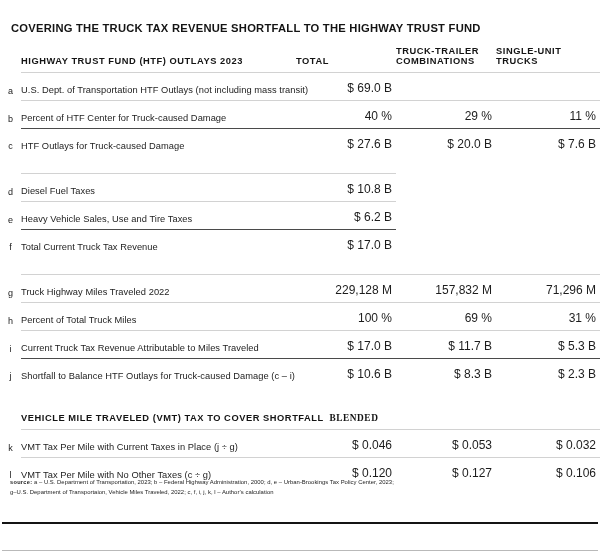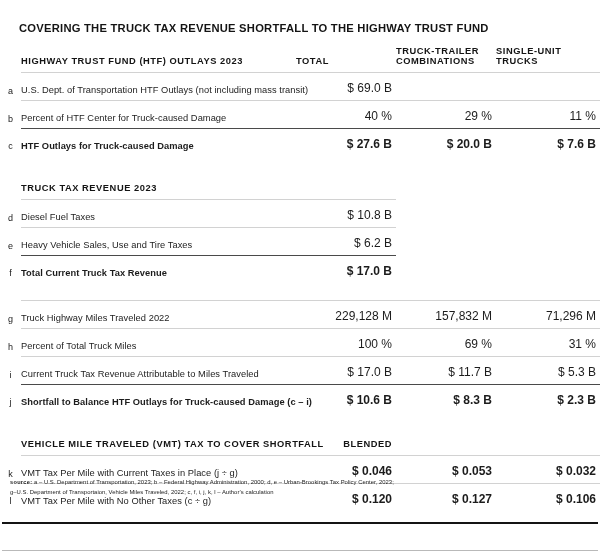--- a/index.html
+++ b/index.html
@@ -20,21 +20,21 @@
   #page {
     position: relative;
     width: 600px;
     height: 554px;
     box-sizing: border-box;
   }
 
   
   .title {
     position: absolute;
-    left: 19px;
+    left: 11px;
     top: 22px;
     font-size: 11.2px;
     font-weight: bold;
     letter-spacing: 0.25px;
     color: #141414;
     white-space: nowrap;
   }
 
   
   .table-wrap {
@@ -80,21 +80,21 @@
   .cell-num {
     font-size: 12px;
     color: #1c1c1c;
     text-align: right;
     padding-bottom: 5px !important;
     padding-right: 4px !important;
     white-space: nowrap;
   }
   .cell-num.last { padding-right: 4px !important; }
 
-  .bold { font-weight: bold; }
+  .bold { font-weight: normal; }
 
   
   .sec-head {
     font-size: 9.3px;
     font-weight: bold;
     letter-spacing: 0.55px;
     color: #141414;
     padding-bottom: 6px !important;
     white-space: nowrap;
   }
@@ -102,22 +102,23 @@
     font-size: 9.3px;
     font-weight: bold;
     letter-spacing: 0.55px;
     color: #141414;
     text-align: left;
     padding-bottom: 6px !important;
     padding-right: 4px !important;
     white-space: nowrap;
   }
   .sec-head-num.leftal {
-    text-align: right;
+    text-align: center;
     padding-left: 20px !important;
+    font-family: Liberation Serif, serif;
   }
 
   
   tr.rule-light > td.ruled {
     border-top: 1px solid #d2d2d2;
   }
   tr.rule-dark > td.ruled {
     border-top: 1.6px solid #4a4a4a;
   }
   td.noline { border-top: none !important; }
@@ -216,27 +217,20 @@
           <td class="cell-label bold ruled">HTF Outlays for Truck-caused Damage</td>
           <td class="cell-num bold ruled">$ 27.6 B</td>
           <td class="cell-num bold ruled">$ 20.0 B</td>
           <td class="cell-num bold last ruled">$ 7.6 B</td>
         </tr>
 
         <tr class="spacer">
             <td colspan="5"></td>
           </tr>
 
-        <tr class="h-gap">
-          <td class="rowletter"></td>
-          <td class="sec-head">TRUCK TAX REVENUE 2023</td>
-          <td class="sec-head-num"></td>
-          <td class="sec-head-num"></td>
-          <td class="sec-head-num last"></td>
-        </tr>
 
         <tr class="h-norm rule-light">
           <td class="rowletter noline">d</td>
           <td class="cell-label ruled">Diesel Fuel Taxes</td>
           <td class="cell-num ruled">$ 10.8 B</td>
           <td class="cell-num"></td>
           <td class="cell-num last"></td>
         </tr>
 
         <tr class="h-norm rule-light">

